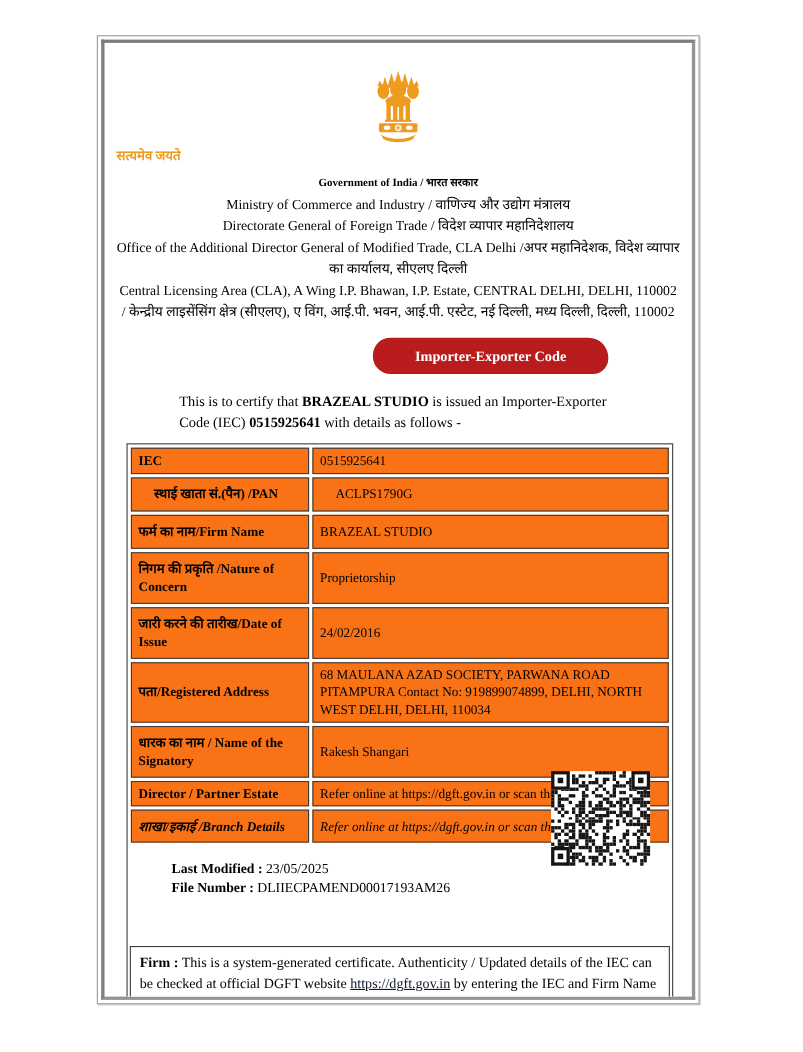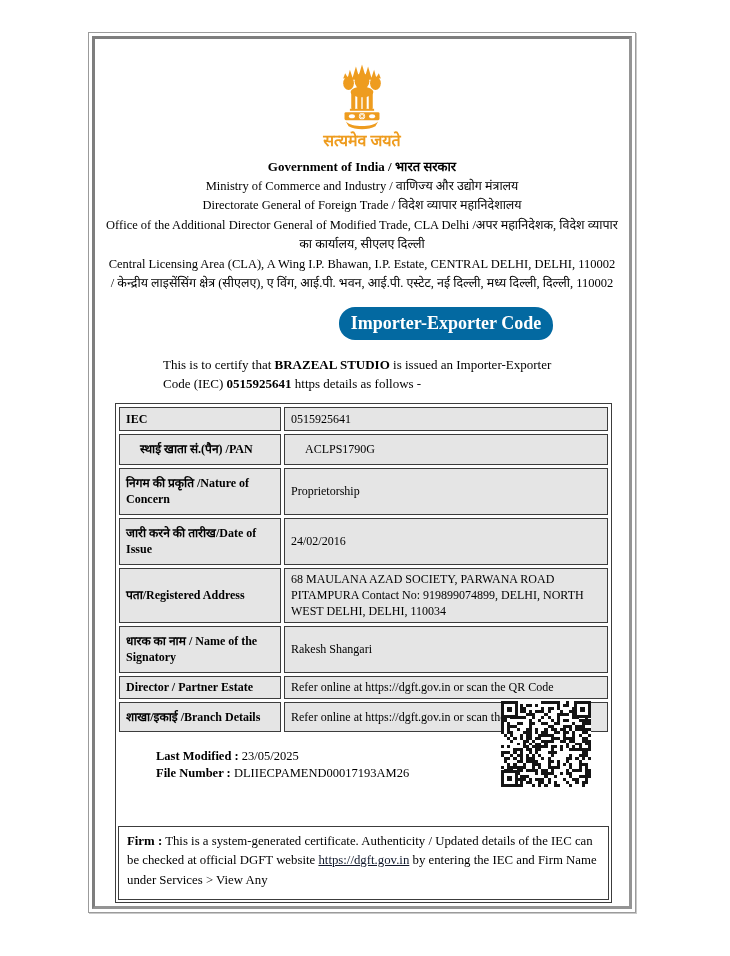--- a/index.html
+++ b/index.html
@@ -14,41 +14,41 @@
     box-shadow:1px 1px 0 #c9c9c9;
   }
   .page-inner{
     box-sizing:border-box;width:100%;height:100%;
     border:3px solid #8a8a8a;border-color:#7e7e7e #949494 #949494 #7e7e7e;
     padding:16px 11px 0;position:relative;background:#fff;overflow:hidden;
   }
   
   .emblem{text-align:center;margin-top:4px;line-height:0;}
   .emblem svg{display:inline-block;}
-  .motto{font-size:16px;line-height:14px;color:#ee9c1f;font-weight:bold;margin-top:1px;text-align:center;}
+  .motto{font-size:12px;line-height:14px;color:#ee9c1f;font-weight:bold;margin-top:1px;text-align:left;}
   
   .header{text-align:center;margin-top:9px;font-size:12.5px;line-height:19.5px;}
-  .header .h1{font-size:13px;font-weight:bold;}
+  .header .h1{font-size:10px;font-weight:bold;}
   
   .badge{
     display:block;width:214px;margin:13px auto 0;margin-left:233px;
-    background:#0369a1;color:#fff;text-align:center;font-weight:bold;
-    font-size:18px;line-height:33px;height:33px;border-radius:16px 18px 14px 16px;
+    background:#b91c1c;color:#fff;text-align:center;font-weight:bold;
+    font-size:13px;line-height:33px;height:33px;border-radius:16px 18px 14px 16px;
   }
   
   .certify{margin:15px 46px 0 57px;font-size:13px;line-height:19px;text-align:left;}
   .certify b{font-weight:bold;}
   
   .big-box{margin:10px 6px 0 9px;border:1px solid #3c3c3c;background:#fff;}
   table.cert-table{width:100%;border-collapse:separate;border-spacing:3px;font-size:12px;table-layout:fixed;}
-  table.cert-table td{border:1px solid #3c3c3c;padding:2px 6px;vertical-align:middle;line-height:16px;background:#e5e5e5;}
+  table.cert-table td{border:1px solid #3c3c3c;padding:2px 6px;vertical-align:middle;line-height:16px;background:#f97316;}
   td.cl{width:148px;font-weight:bold;line-height:19px;}
   tr.r1 td{height:18px;} tr.r2 td{height:25px;padding-left:20px;} tr.r3 td{height:25px;}
   tr.r4 td{height:41px;} tr.r5 td{height:41px;} tr.r6 td{height:49px;}
-  tr.r7 td{height:41px;} tr.r8 td{height:17px;} tr.r9 td{height:24px;}
+  tr.r7 td{height:41px;} tr.r8 td{height:17px;} tr.r9 td{height:24px;font-style:italic;}
   
   .footer-block{padding:13px 4px 0 4px;height:89px;box-sizing:border-box;font-size:12.5px;line-height:17px;}
   .footer-block b{font-weight:bold;margin-left:36px;}
   
   .note-box{border:1px solid #3c3c3c;margin:2px;padding:5px 8px 9px;font-size:12.8px;line-height:19.5px;}
   .note-box b{font-weight:bold;}
   a.dgft-link{color:#0f172a;text-decoration:underline;}
   
   .qr{position:absolute;left:406px;top:662px;width:90px;height:86px;background:#fff;z-index:6;}
   .qr-grid{position:absolute;inset:0;display:grid;grid-template-columns:repeat(29,1fr);grid-template-rows:repeat(29,1fr);}
@@ -110,32 +110,36 @@
     <div class="header">
       <div class="h1">Government of India / भारत सरकार</div>
       <div>Ministry of Commerce and Industry / वाणिज्य और उद्योग मंत्रालय</div>
       <div>Directorate General of Foreign Trade / विदेश व्यापार महानिदेशालय</div>
       <div>Office of the Additional Director General of Modified Trade, CLA Delhi /अपर महानिदेशक, विदेश व्यापार का कार्यालय, सीएलए दिल्ली</div>
       <div>Central Licensing Area (CLA), A Wing I.P. Bhawan, I.P. Estate, CENTRAL DELHI, DELHI, 110002  / केन्द्रीय लाइसेंसिंग क्षेत्र (सीएलए), ए विंग, आई.पी. भवन, आई.पी. एस्टेट, नई दिल्ली, मध्य दिल्ली, दिल्ली, 110002</div>
     </div>
 
     <div class="badge">Importer-Exporter Code</div>
 
-    <p class="certify"><span>This is to certify that </span><b>BRAZEAL STUDIO</b><span> is issued an Importer-Exporter Code (IEC) </span><b>0515925641</b><span> https details as follows -</span></p>
+    <p class="certify"><span>This is to certify that </span><b>BRAZEAL STUDIO</b><span> is issued an Importer-Exporter Code (IEC) </span><b>0515925641</b><span> with details as follows -</span></p>
 
     <div class="big-box">
       <table class="cert-table">
         <tbody>
           <tr class="r1">
             <td class="cl">IEC</td>
             <td>0515925641</td>
           </tr>
           <tr class="r2">
             <td class="cl">स्थाई खाता सं.(पैन) /PAN</td>
             <td>ACLPS1790G</td>
+          </tr>
+          <tr class="r3">
+            <td class="cl">फर्म का नाम/Firm Name</td>
+            <td>BRAZEAL STUDIO</td>
           </tr>
           <tr class="r4">
             <td class="cl">निगम की प्रकृति /Nature of Concern</td>
             <td>Proprietorship</td>
           </tr>
           <tr class="r5">
             <td class="cl">जारी करने की तारीख/Date of Issue</td>
             <td>24/02/2016</td>
           </tr>
           <tr class="r6">

